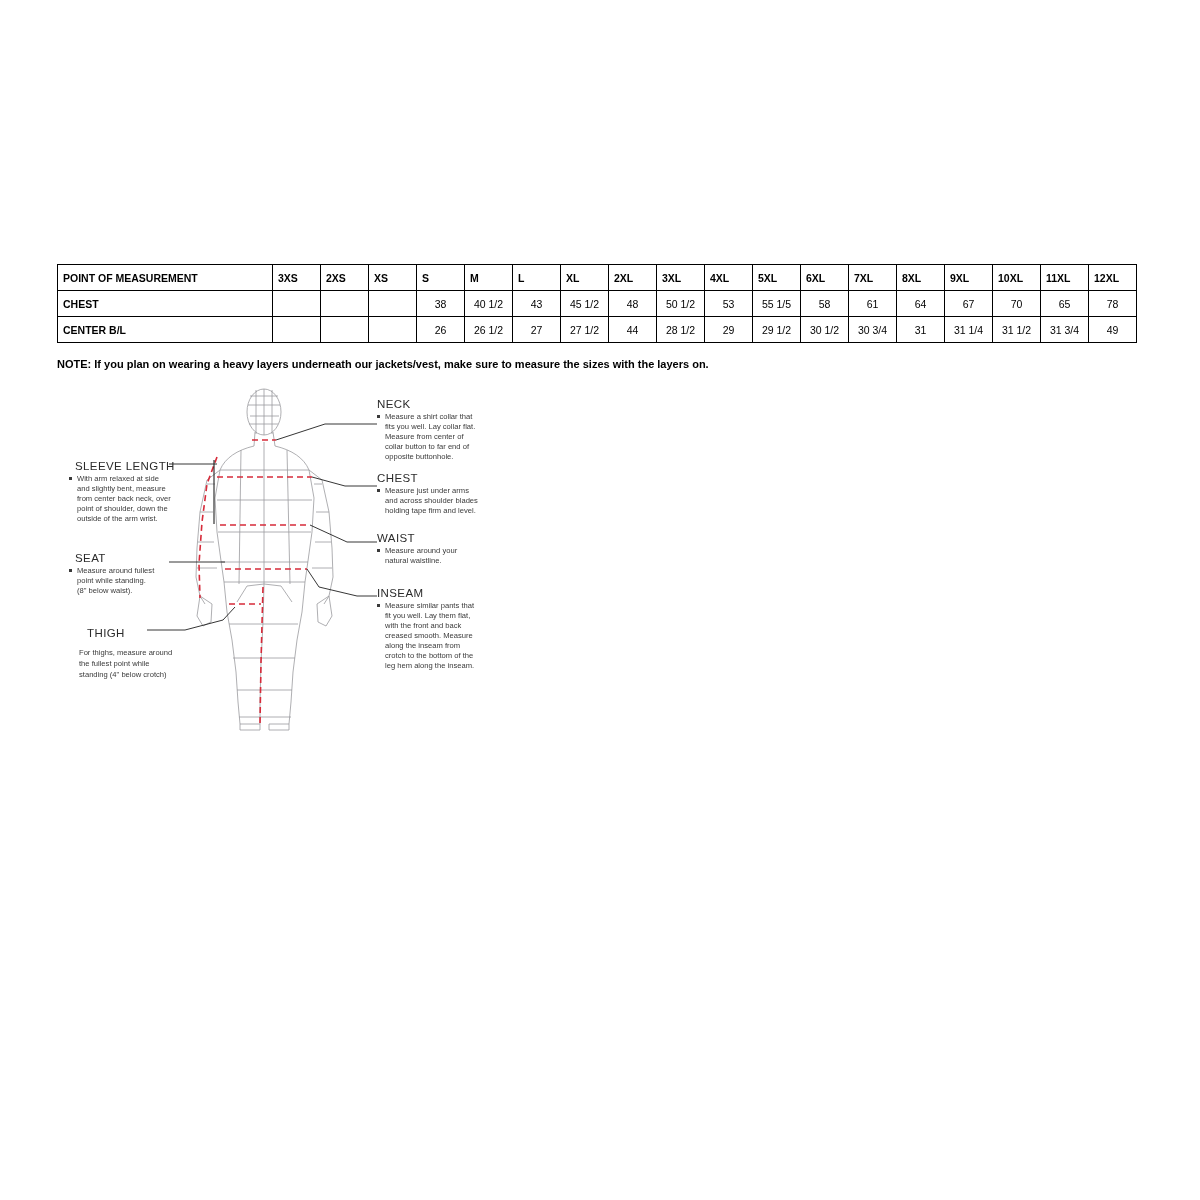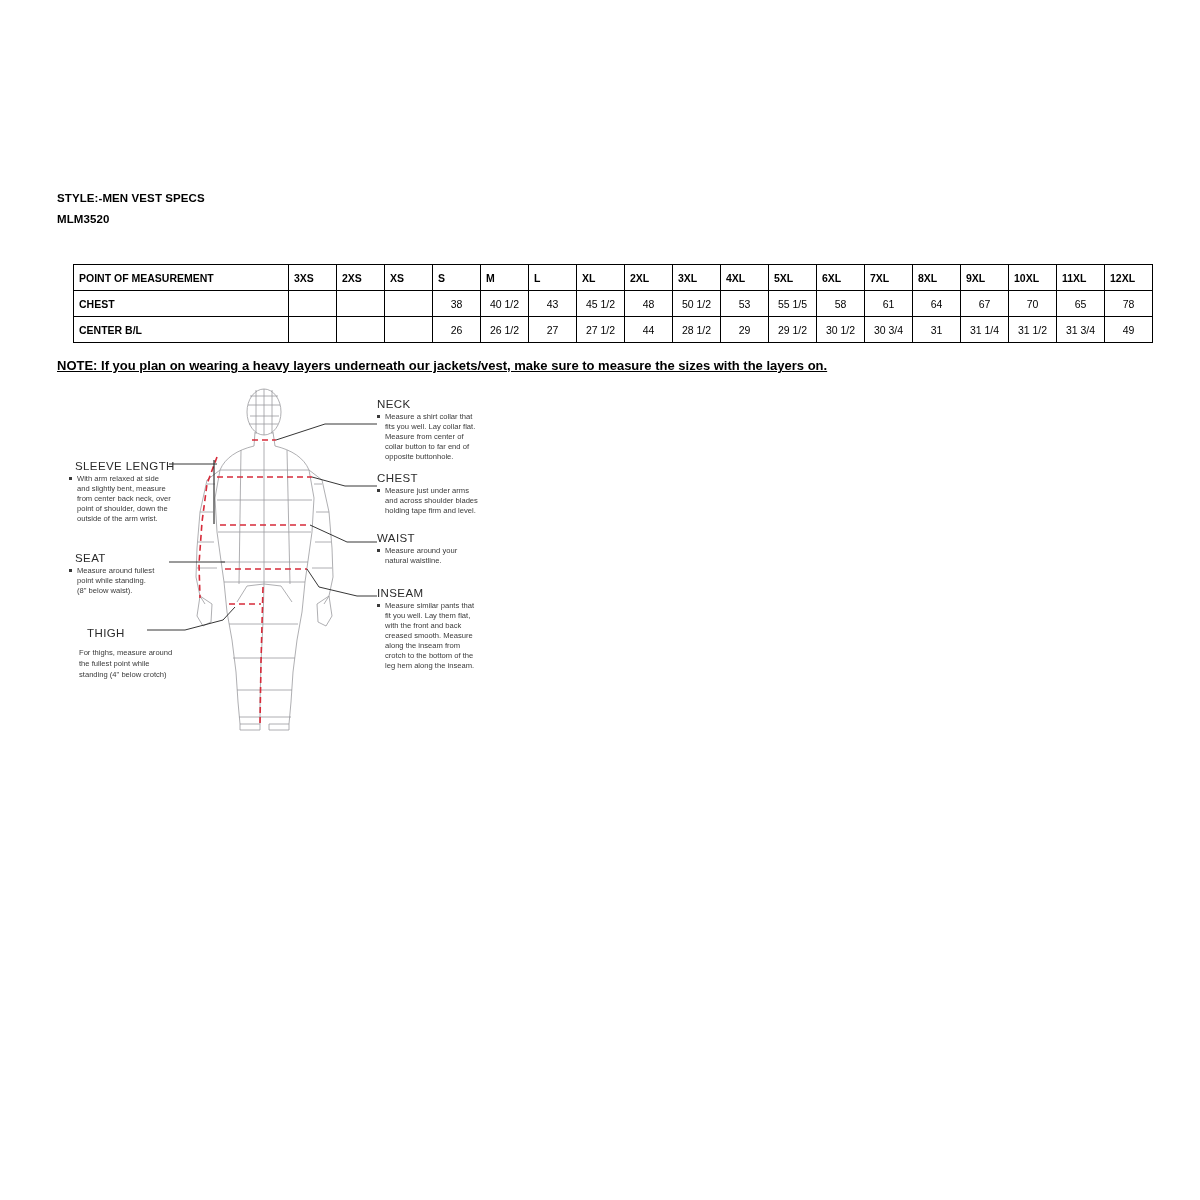--- a/index.html
+++ b/index.html
@@ -27,21 +27,21 @@
     top: 188px;
     font-size: 11.5px;
     font-weight: bold;
     line-height: 21px;
     letter-spacing: 0.1px;
   }
   .title-block div { white-space: nowrap; }
 
   table.specs {
     position: absolute;
-    left: 73px;
+    left: 57px;
     top: 264px;
     width: 1073px;
     border-collapse: collapse;
     table-layout: fixed;
     font-size: 10.5px;
   }
   table.specs td, table.specs th {
     border: 1px solid #000;
     height: 25px;
     padding: 0 5px;
@@ -63,24 +63,23 @@
   }
   table.specs td.val {
     text-align: center;
     font-size: 10.5px;
   }
 
   .note {
     position: absolute;
     left: 57px;
     top: 358px;
-    font-size: 13px;
+    font-size: 11px;
     font-weight: bold;
     white-space: nowrap;
-    text-decoration: underline;
   }
 
   .figure {
     position: absolute;
     left: 57px;
     top: 372px;
     width: 500px;
     height: 370px;
   }
   .figure svg { display: block; }
@@ -95,24 +94,20 @@
     font-family: "Liberation Sans", sans-serif;
     font-size: 7.6px;
     fill: #3a3a3a;
   }
 </style>
 </head>
 <body>
 
 <div class="page">
 
-  <div class="title-block">
-    <div>STYLE:-MEN VEST SPECS</div>
-    <div>MLM3520</div>
-  </div>
 
   <table class="specs">
     <colgroup>
       <col style="width:215px">
       <col style="width:48px">
         <col style="width:48px">
         <col style="width:48px">
       <col style="width:48px">
         <col style="width:48px">
         <col style="width:48px">

